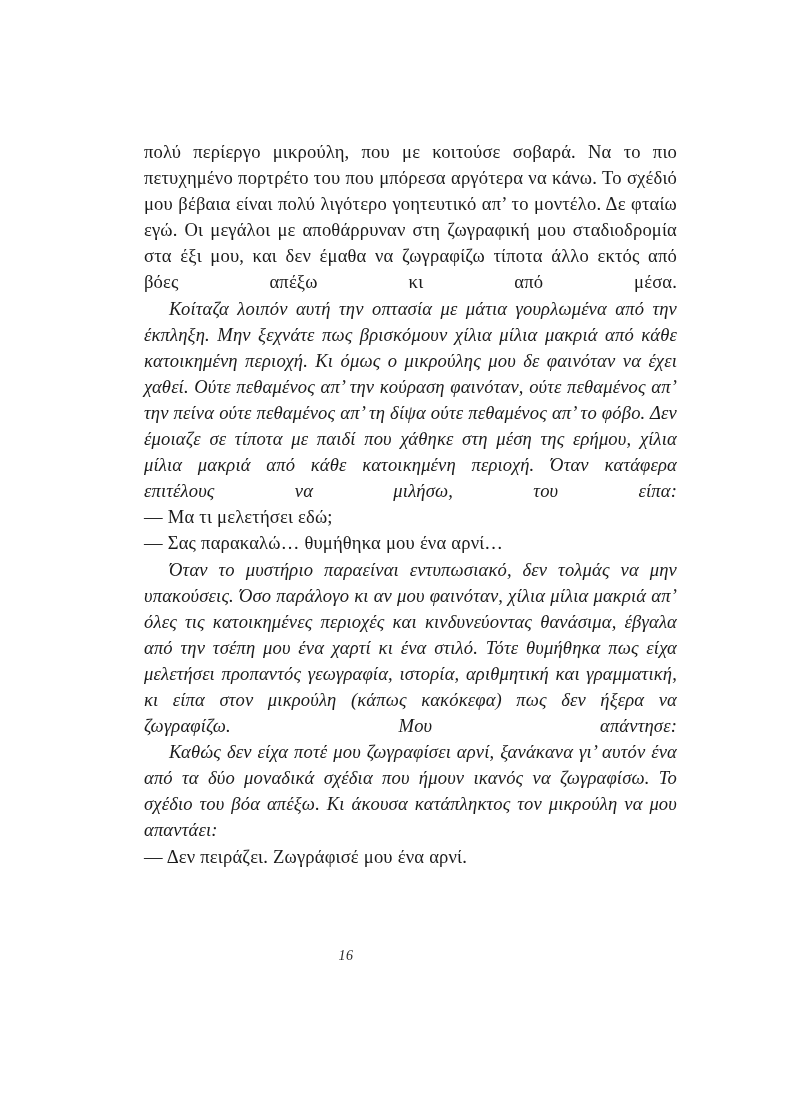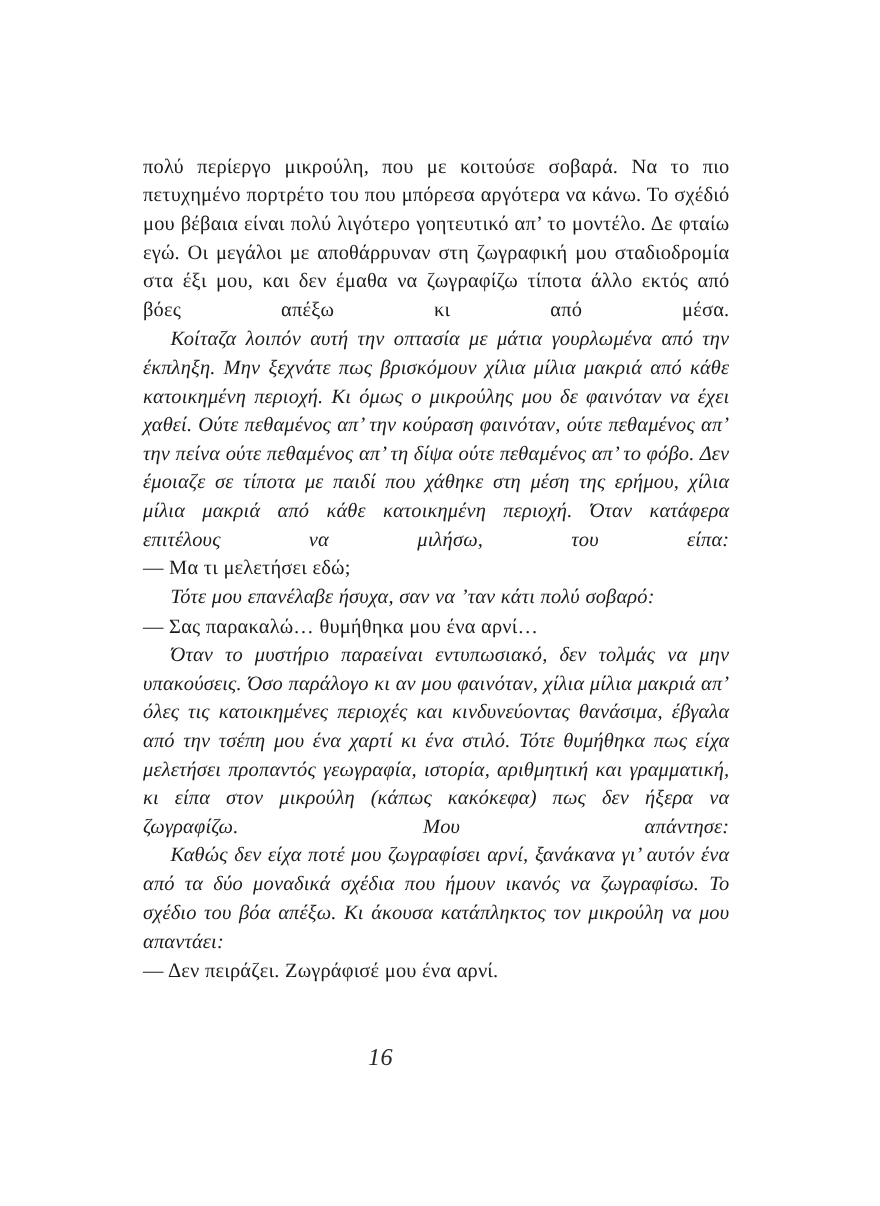--- a/index.html
+++ b/index.html
@@ -18,21 +18,21 @@
   }
   .page {
     position: relative;
     width: 800px;
     height: 1096px;
     background: #ffffff;
     box-sizing: border-box;
   }
   .text-block {
     position: absolute;
-    left: 130px;
+    left: 144px;
     top: 139px;
     width: 533px;
   }
   .para {
     margin: 0;
     padding: 0;
     font-size: 18.6px;
     line-height: 26.1px;
     text-align: justify;
     text-justify: inter-word;
@@ -54,40 +54,39 @@
   
   .para { text-align-last: left; }
   .para.force-justify { text-align-last: justify; }
 
   .folio {
     position: absolute;
     left: 0;
     top: 948px;
     width: 692px;
     text-align: center;
-    font-size: 22px;
+    font-size: 14px;
     font-style: italic;
     color: #2a2a2a;
     letter-spacing: 0.4px;
   }
 </style>
 </head>
 <body>
 
 <div class="page">
 
   <div class="text-block">
 
     <p class="para noindent force-justify">πολύ περίεργο μικρούλη, που με κοιτούσε σοβαρά. Να το πιο πετυχημένο πορτρέτο του που μπόρεσα αργότερα να κάνω. Το σχέδιό μου βέβαια είναι πολύ λιγότερο γοητευτικό απ’ το μοντέλο. Δε φταίω εγώ. Οι μεγάλοι με αποθάρρυναν στη ζωγραφική μου σταδιοδρομία στα έξι μου, και δεν έμαθα να ζωγραφίζω τίποτα άλλο εκτός από βόες απέξω κι από μέσα.</p>
 
     <p class="para indent force-justify">Κοίταζα λοιπόν αυτή την οπτασία με μάτια γουρλωμένα από την έκπληξη. Μην ξεχνάτε πως βρισκόμουν χίλια μίλια μακριά από κάθε κατοικημένη περιοχή. Κι όμως ο μικρούλης μου δε φαινόταν να έχει χαθεί. Ούτε πεθαμένος απ’ την κούραση φαινόταν, ούτε πεθαμένος απ’ την πείνα ούτε πεθαμένος απ’ τη δίψα ούτε πεθαμένος απ’ το φόβο. Δεν έμοιαζε σε τίποτα με παιδί που χάθηκε στη μέση της ερήμου, χίλια μίλια μακριά από κάθε κατοικημένη περιοχή. Όταν κατάφερα επιτέλους να μιλήσω, του είπα:</p>
 
     <p class="para dash">— Μα τι μελετήσει εδώ;</p>
 
-    <p class="para indent">Τότε μου επανέλαβε ήσυχα, σαν να ’ταν κάτι πολύ σοβαρό:</p>
 
     <p class="para dash">— Σας παρακαλώ… θυμήθηκα μου ένα αρνί…</p>
 
     <p class="para indent force-justify">Όταν το μυστήριο παραείναι εντυπωσιακό, δεν τολμάς να μην υπακούσεις. Όσο παράλογο κι αν μου φαινόταν, χίλια μίλια μακριά απ’ όλες τις κατοικημένες περιοχές και κινδυνεύοντας θανάσιμα, έβγαλα από την τσέπη μου ένα χαρτί κι ένα στιλό. Τότε θυμήθηκα πως είχα μελετήσει προπαντός γεωγραφία, ιστορία, αριθμητική και γραμματική, κι είπα στον μικρούλη (κάπως κακόκεφα) πως δεν ήξερα να ζωγραφίζω. Μου απάντησε:</p>
 
     <p class="para indent force-justify">Καθώς δεν είχα ποτέ μου ζωγραφίσει αρνί, ξανάκανα γι’ αυτόν ένα από τα δύο μοναδικά σχέδια που ήμουν ικανός να ζωγραφίσω. Το σχέδιο του βόα απέξω. Κι άκουσα κατάπληκτος τον μικρούλη να μου απαντάει:</p>
 
     <p class="para dash">— Δεν πειράζει. Ζωγράφισέ μου ένα αρνί.</p>
 
   </div>

